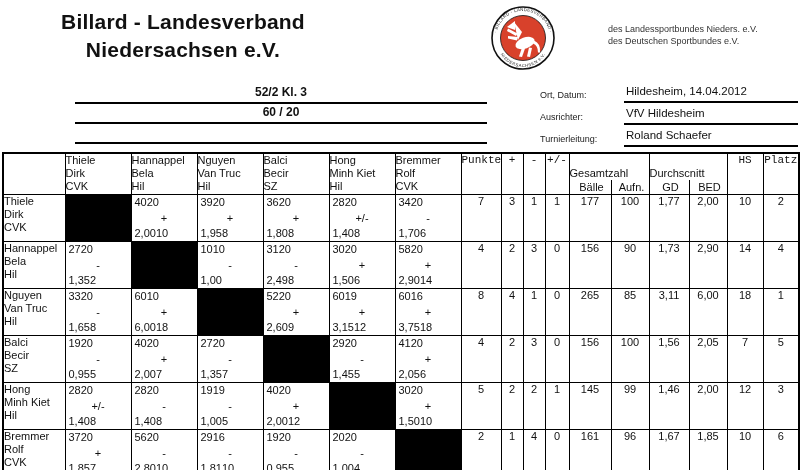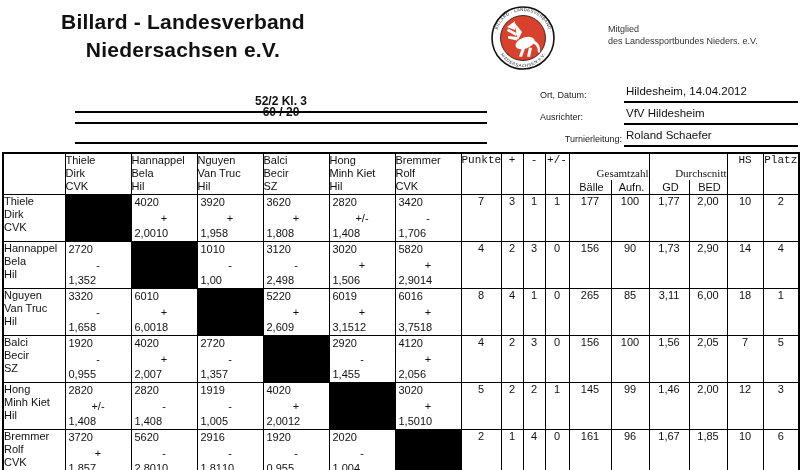--- a/index.html
+++ b/index.html
@@ -22,21 +22,21 @@
     table-layout:fixed;border:2px solid #000;}
   table.results th,table.results td{border:1px solid #000;padding:0;font-size:11px;
     font-weight:normal;vertical-align:top;overflow:hidden;}
   tr.hdr th{height:40px;}
   tr.body td{height:46px;}
   .pcell{text-align:left;padding:1px 0 0 3px;line-height:13px;}
   .pcell div{white-space:nowrap;}
   .bottomcell{vertical-align:bottom;text-align:center;padding-bottom:1px;font-family:Liberation Mono, monospace;}
   .hs-head{font-size:14px;}
   .grp{height:40px;display:flex;flex-direction:column;justify-content:flex-end;}
-  .grp-title{text-align:right;line-height:13px;font-family:Liberation Serif, serif;}
+  .grp-title{text-align:left;line-height:13px;}
   .grp-sub{display:flex;line-height:14px;}
   .grp-sub span{padding-left:3px;box-sizing:border-box;}
   .grp-sub span.s2{border-left:1px solid #000;}
   .diag{background:#000;}
   .match{height:46px;display:flex;flex-direction:column;justify-content:space-between;
     padding:1px 0;box-sizing:border-box;}
   .m-line{display:flex;justify-content:flex-start;line-height:13px;padding:0 3px;}
   .m-mid{text-align:center;line-height:13px;}
   .sum{vertical-align:bottom;text-align:center;padding-bottom:2px;}
 </style>
@@ -69,37 +69,37 @@
       <path d="M28 32 L19 27 L20 24.5 L29.5 29.5 Z"></path>
       <path d="M29 36.5 L20 34.5 L20 32 L30 33 Z"></path>
       <path d="M34 43.5 L31 52.5 L34 53 L37 44.5 Z"></path>
       <path d="M41 43.5 L39 52.5 L42 53 L44 44 Z"></path>
       <path d="M46 36.5 Q53 39.5 52 48.5 L50 48.5 Q50 41.5 45 39.5 Z"></path>
     </g>
   </svg>
 </div>
 
 <div class="membership">
-  <div>Mitglied</div>
   <div>des Landessportbundes Nieders. e.V.</div>
+  <div>des Deutschen Sportbundes e.V.</div>
 </div>
 
-<div class="ruled" style="top:94px;">
+<div class="ruled" style="top:85px;">
   <span>52/2 Kl. 3</span>
 </div>
 <div class="ruled" style="top:105px;">
   <span>60 / 20</span>
 </div>
 <div class="ruled" style="top:125px;"></div>
 
 <div class="form-label" style="top:90px;">Ort, Datum:</div>
 <div class="form-value" style="top:85px;">Hildesheim, 14.04.2012</div>
 <div class="form-label" style="top:112px;">Ausrichter:</div>
 <div class="form-value" style="top:107px;">VfV Hildesheim</div>
-<div class="form-label" style="top:134px;text-align:right;">Turnierleitung:</div>
+<div class="form-label" style="top:134px;">Turnierleitung:</div>
 <div class="form-value" style="top:129px;">Roland Schaefer</div>
 
 <table class="results">
   <colgroup>
     <col style="width:62px">
       <col style="width:66px">
       <col style="width:66px">
       <col style="width:66px">
     <col style="width:66px">
       <col style="width:66px">

